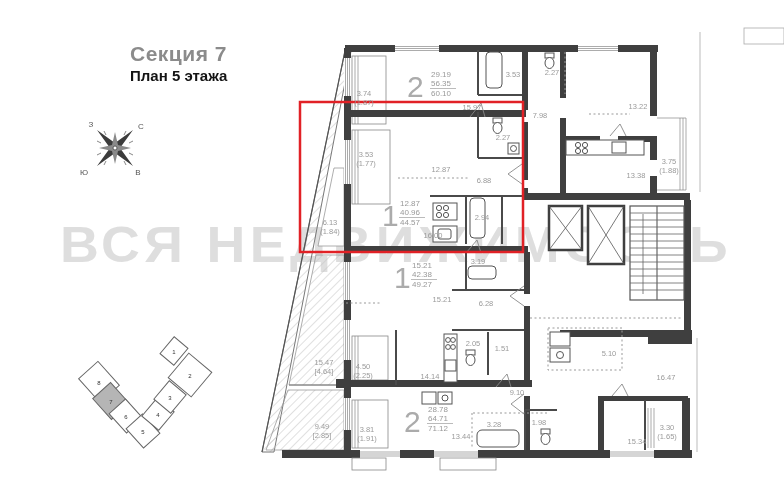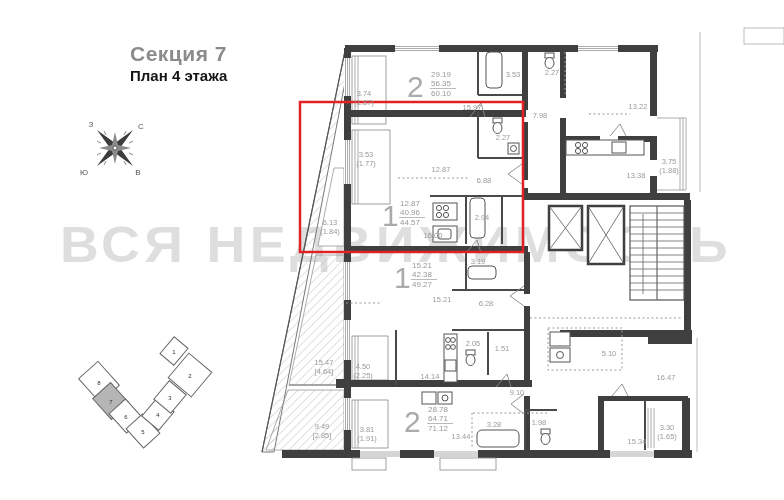--- a/index.html
+++ b/index.html
@@ -22,21 +22,21 @@
   .dot{stroke:#999;stroke-width:1;fill:none;stroke-dasharray:2 2.5;}
   .win{stroke:#888;stroke-width:.7;}
 </style>
 </head>
 <body>
 
 <div id="stage">
 
   <div id="hdr">
     <div class="t1">Секция 7</div>
-    <div class="t2">План 4 этажа</div>
+    <div class="t2">План 5 этажа</div>
   </div>
 
   <svg width="784" height="500" viewBox="0 0 784 500">
     <defs>
       <pattern id="hatch" patternUnits="userSpaceOnUse" width="6" height="6" patternTransform="rotate(45)">
         <line x1="0" y1="0" x2="0" y2="6" stroke="#c2c2c2" stroke-width="1"></line>
       </pattern>
     </defs>
 
     <text class="wm" x="60" y="262" textLength="672" lengthAdjust="spacingAndGlyphs">ВСЯ НЕДВИЖИМОСТЬ</text>

